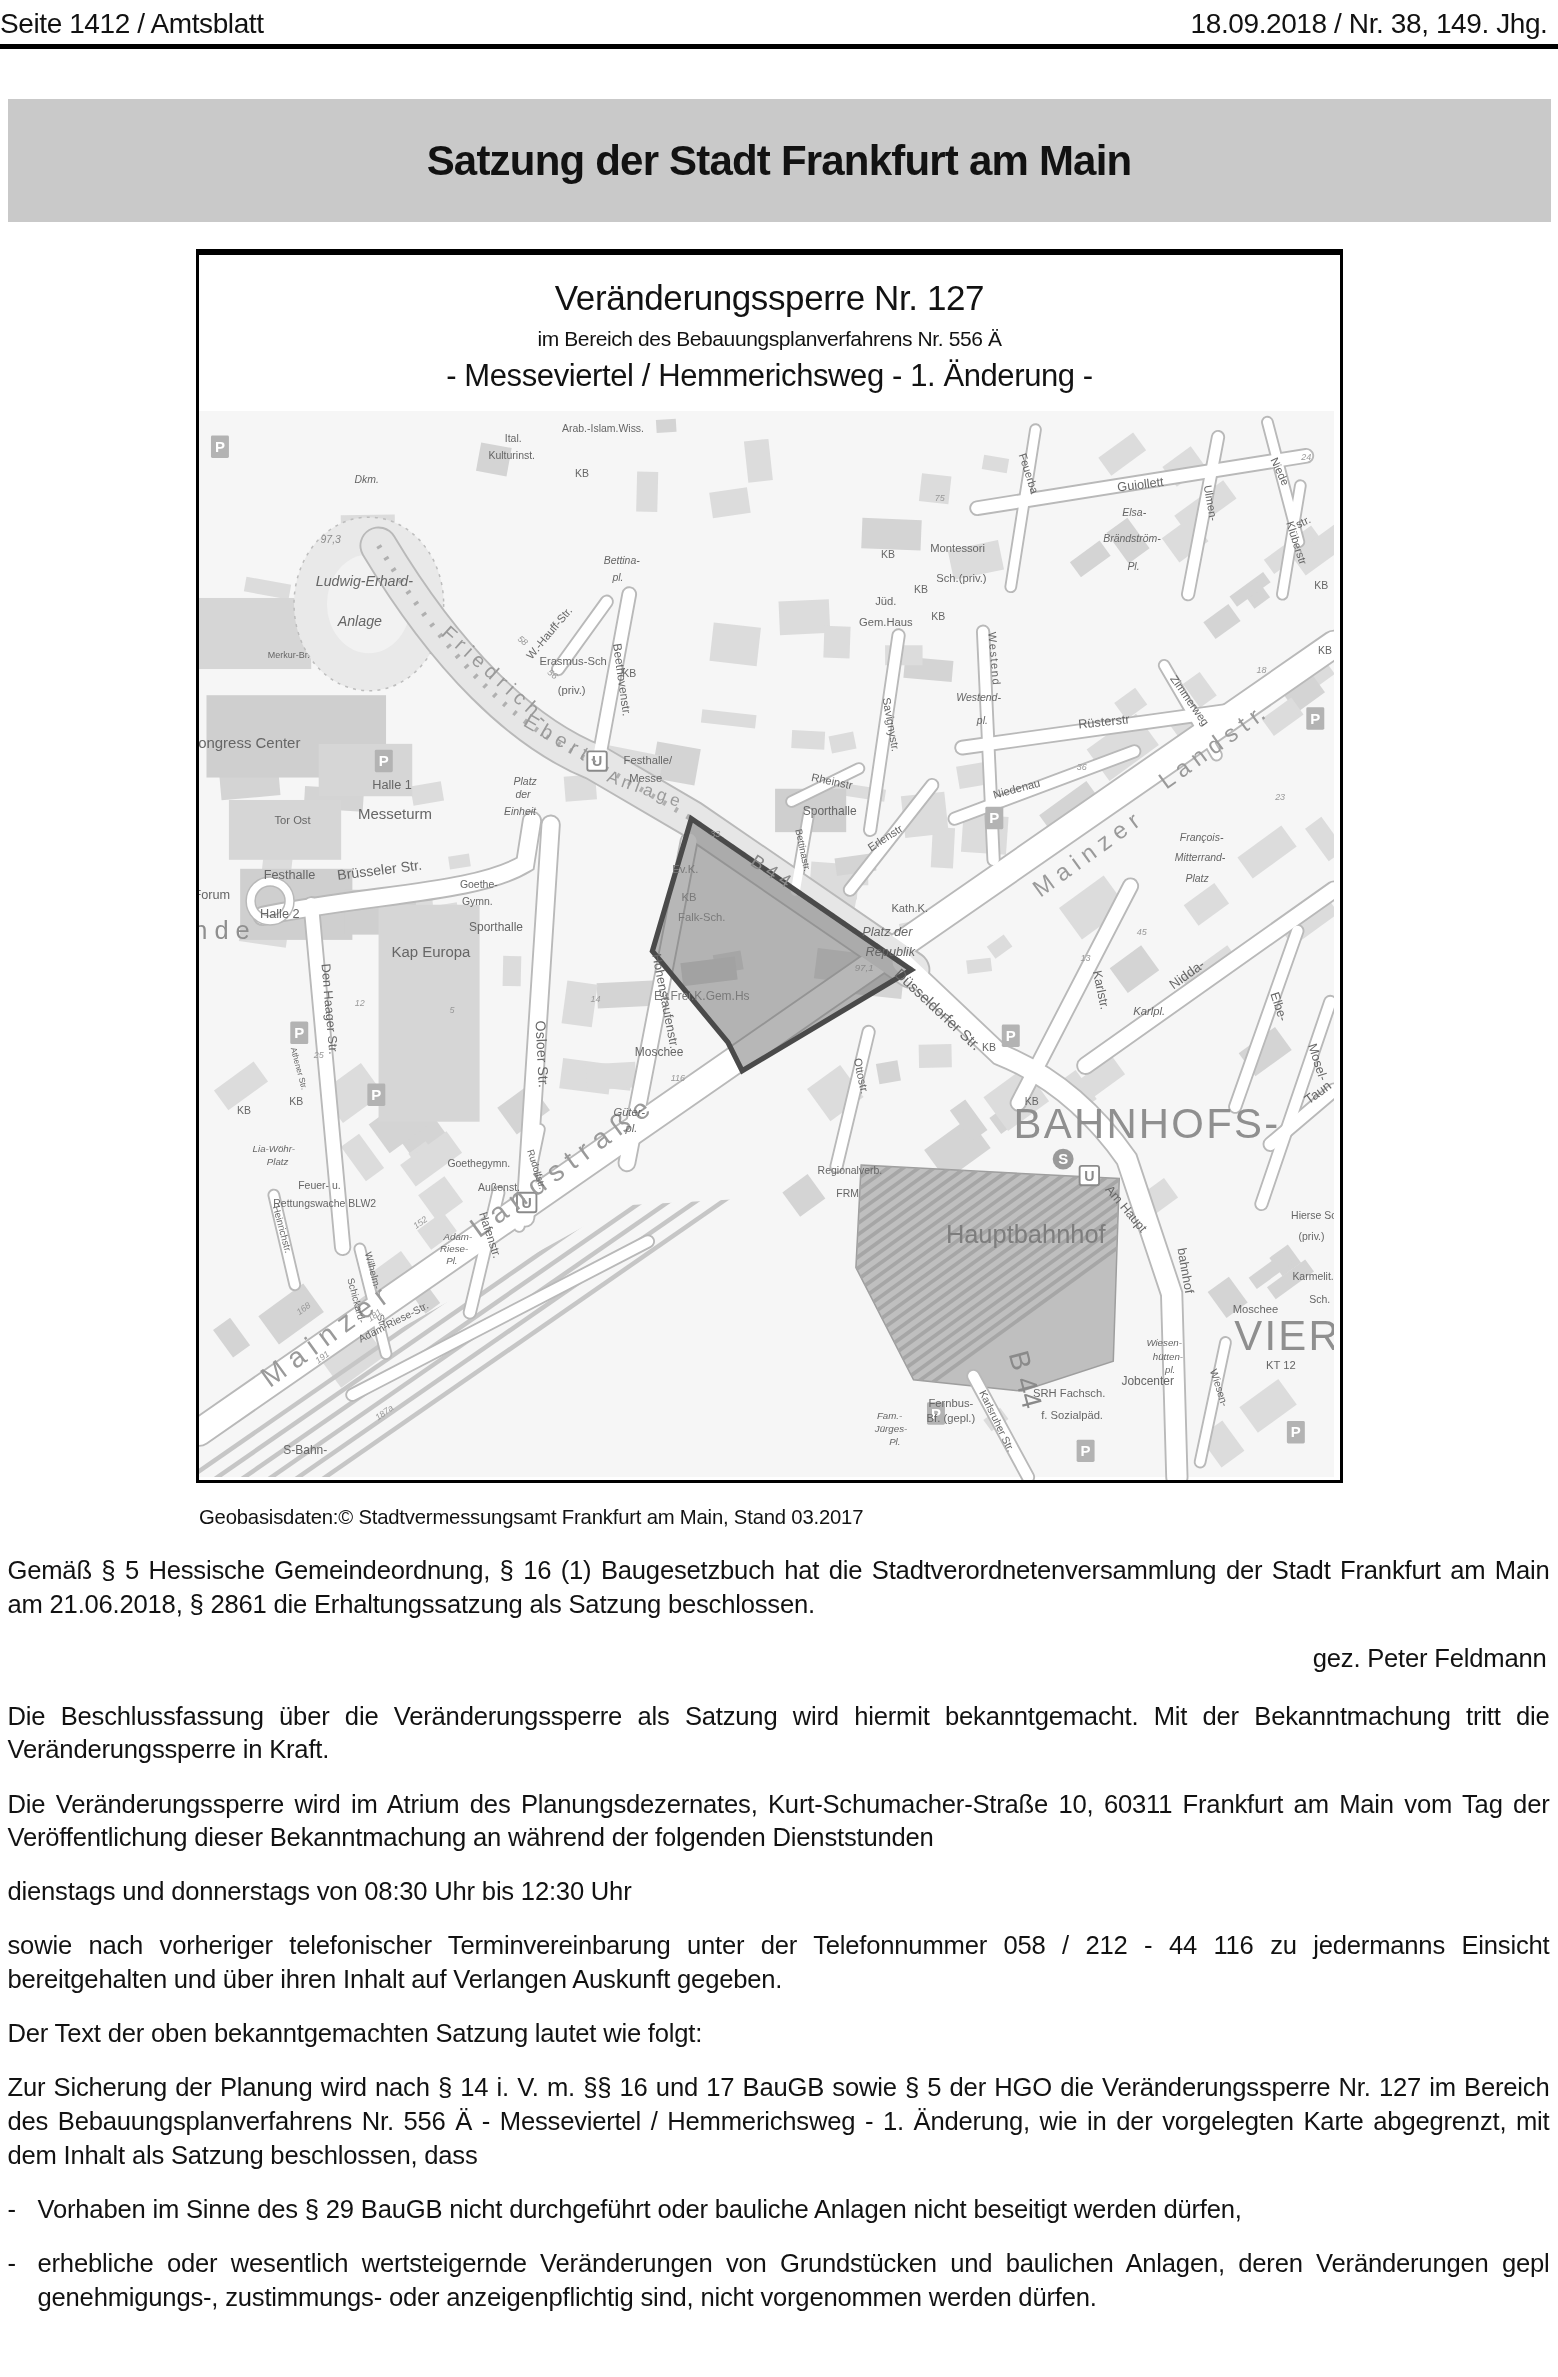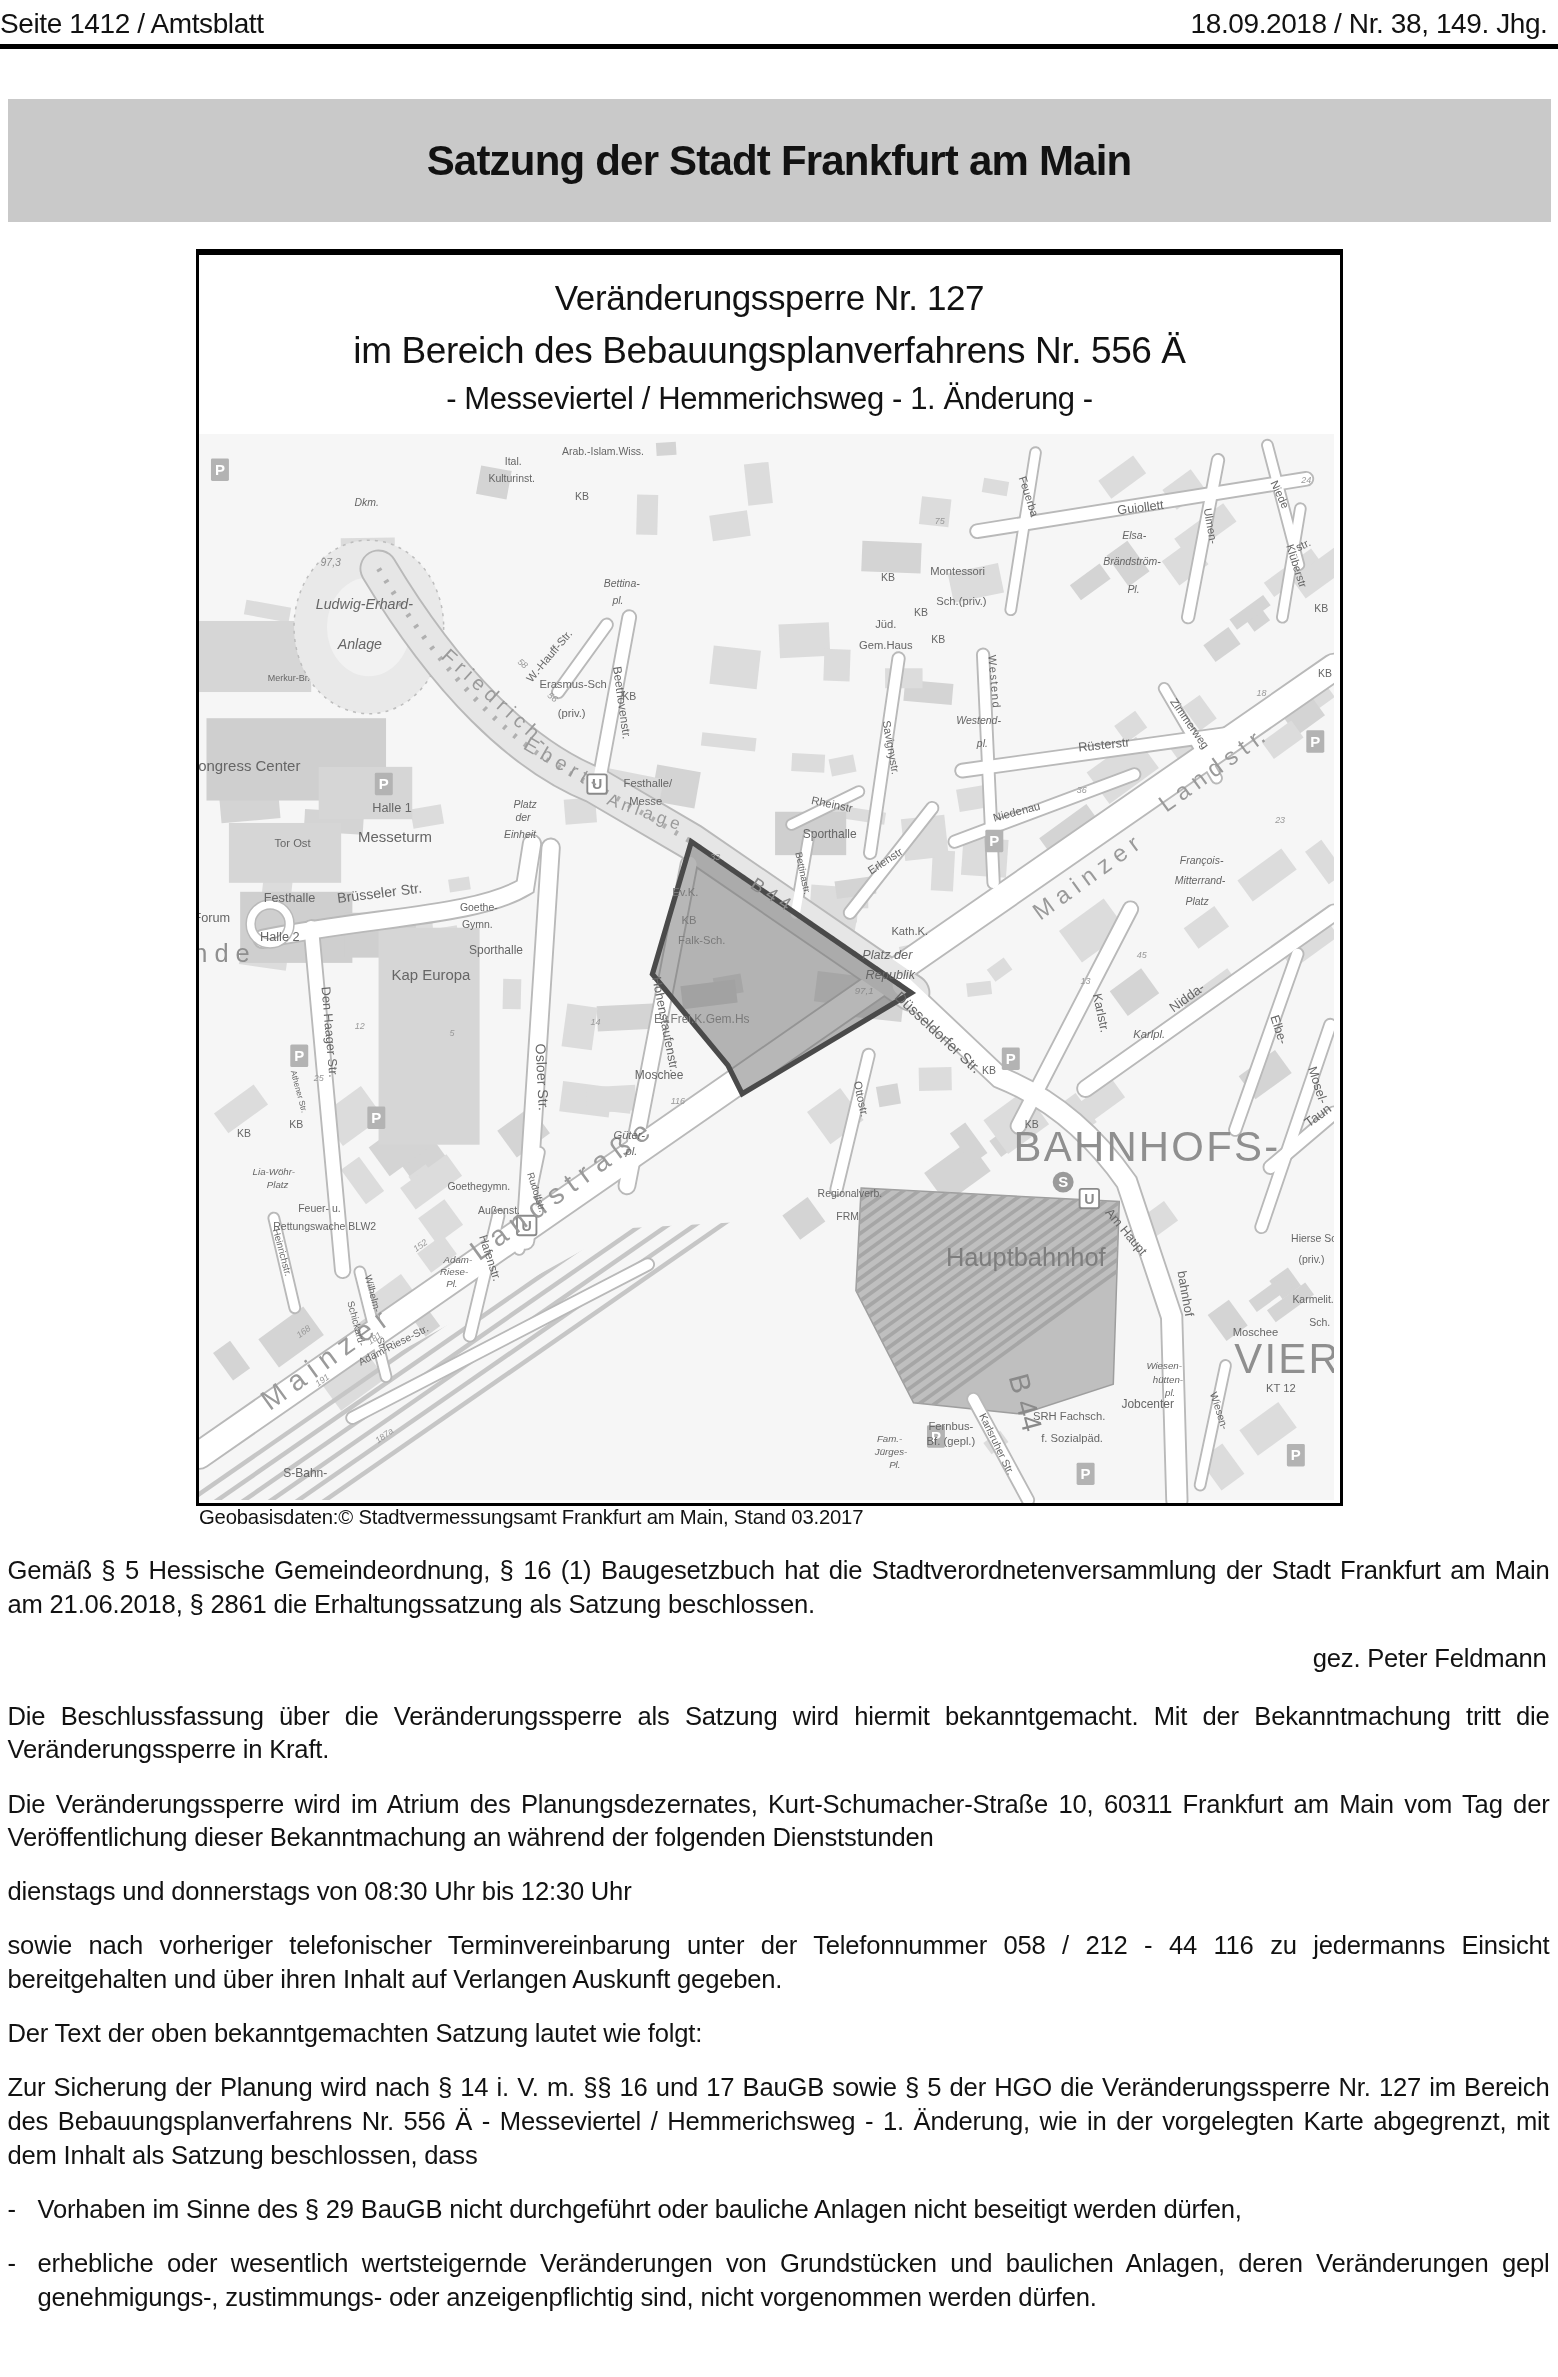--- a/index.html
+++ b/index.html
@@ -7,21 +7,21 @@
        font-family:"Liberation Sans","DejaVu Sans",sans-serif;color:#121212}
   .hdr{position:absolute;top:7.5px;left:0;right:10.5px;display:flex;
        justify-content:space-between;font-size:28px;letter-spacing:-0.4px}
   .rule{position:absolute;top:44px;left:0;width:100%;height:5.3px;background:#000}
   .banner{position:absolute;top:99px;left:7.5px;right:7.5px;height:123px;
           display:flex;align-items:center;justify-content:center}
   .banner h1{font-size:42px;font-weight:bold;margin:0;letter-spacing:-0.8px}
   .nbox{position:absolute;top:249px;left:196px;width:1141px;border:3px solid #000;
         border-top-width:6.8px;background:#fff}
   .ntitle{text-align:center;padding:18px 5px 9px;line-height:1.45;letter-spacing:-0.4px}
-  .t1{font-size:35px}.t2{font-size:37px}.t3{font-size:31px}
+  .t1{font-size:35px}.t2{font-size:21px}.t3{font-size:31px}
   svg{display:block}
   .caption{position:absolute;top:1506px;left:199px;font-size:20.3px;letter-spacing:-0.2px}
   .bodytxt{position:absolute;top:1554px;left:7.5px;width:1542px;font-size:25.6px;
            line-height:1.32;letter-spacing:-0.2px}
   p.j{text-align:justify;margin:0 0 20.3px}
   p.pl{margin:0 0 20.3px}
   .sig{text-align:right;font-weight:normal;margin:3px 3px 24px 0;line-height:1.32}
   .bul{display:flex;margin:0 0 20.3px}
   .bul .d{width:30px;flex:none}
   .bul .bt{text-align:justify;flex:1}

